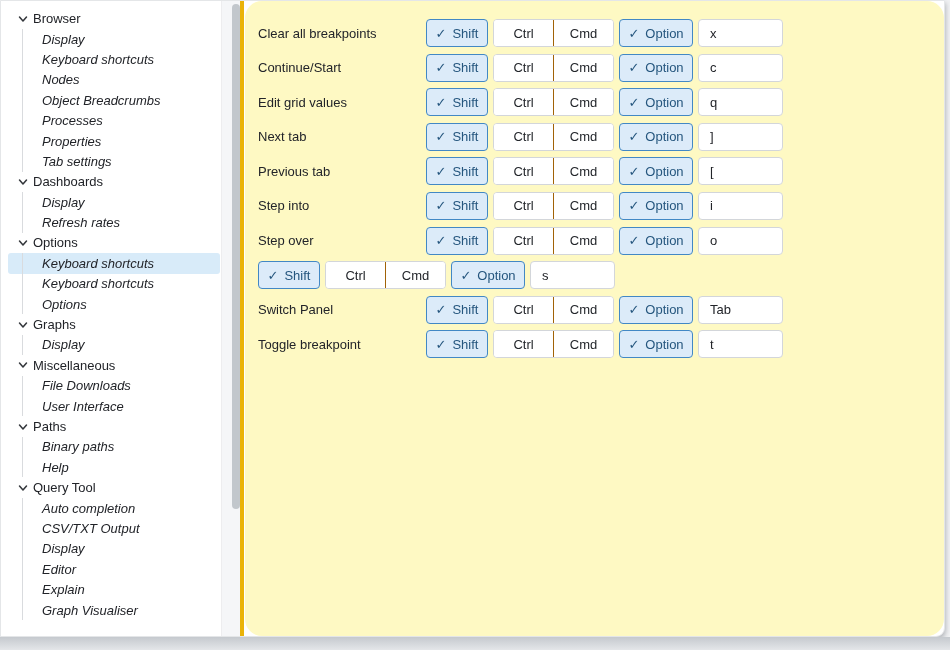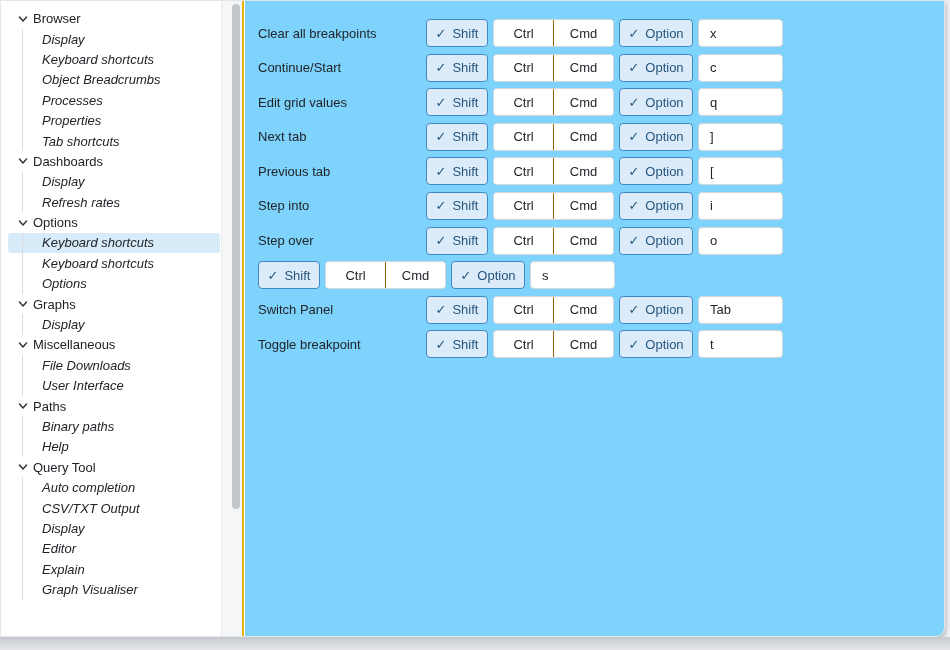--- a/index.html
+++ b/index.html
@@ -18,21 +18,21 @@
     overflow:hidden;
   }
   .shadow-strip {
     position:absolute; left:0; top:637px; width:950px; height:13px;
     background:linear-gradient(to bottom, #c5c9ce, #e4e6e9);
   }
   
   .sidebar {
     position:absolute; left:0; top:0; width:243px; height:635px;
     background:#fff;
-    border-right:2px solid #eab308;
+    border-right:4px solid #eab308;
     overflow:hidden;
   }
   .tree {
     position:absolute; left:0; top:0; width:219px;
     padding:7.5px 0 0 7px;
   }
   .tree-row {
     height:20.4px; display:flex; align-items:center;
     border-radius:3px; cursor:pointer; white-space:nowrap;
   }
@@ -51,21 +51,21 @@
     position:absolute; left:220px; top:0; width:23px; height:635px;
     background:#f5f6f8; border-left:1px solid #ededef;
   }
   .sb-thumb {
     position:absolute; left:10px; top:3px; width:8px; height:505px;
     border-radius:4px; background:#c2c7cc; cursor:pointer;
   }
   
   .main {
     position:absolute; left:244px; top:0; right:0; bottom:0;
-    background:#7dd3fc; padding:18px 0 12px 13px; overflow:hidden;
+    background:#fef9c3; padding:18px 0 12px 13px; overflow:hidden;border-radius:17px;
   }
   .sc-row { display:flex; align-items:center; margin-bottom:6.6px; height:28px; }
   .sc-label { width:168px; font-size:13px; color:#222429; flex:none; }
   .tbtn {
     height:28px; border:1px solid #d3d6da; border-radius:4px;
     background:#fff; color:#23262b;
     font-family:"Liberation Sans", sans-serif; font-size:13px;
     display:flex; align-items:center; justify-content:center;
     cursor:pointer; flex:none; padding:0;
   }
@@ -103,35 +103,38 @@
   </div>
   <div class="tree-children">
   <div class="tree-row child">
     <span class="tree-label">Display</span>
   </div>
 
   <div class="tree-row child">
     <span class="tree-label">Keyboard shortcuts</span>
   </div>
 
+  <div class="tree-row child">
+    <span class="tree-label">Nodes</span>
+  </div>
 
   <div class="tree-row child">
     <span class="tree-label">Object Breadcrumbs</span>
   </div>
 
   <div class="tree-row child">
     <span class="tree-label">Processes</span>
   </div>
 
   <div class="tree-row child">
     <span class="tree-label">Properties</span>
   </div>
 
   <div class="tree-row child">
-    <span class="tree-label">Tab shortcuts</span>
+    <span class="tree-label">Tab settings</span>
   </div>
 </div>
 
   <div class="tree-row parent">
     <span class="chevron">
       <svg width="10" height="10" viewBox="0 0 10 10">
               <polyline points="1.5,3 5,7 8.5,3" fill="none" stroke="#33363b" stroke-width="1.5" stroke-linecap="round" stroke-linejoin="round"></polyline>
             </svg>
     </span>
     <span class="tree-label">Dashboards</span>

